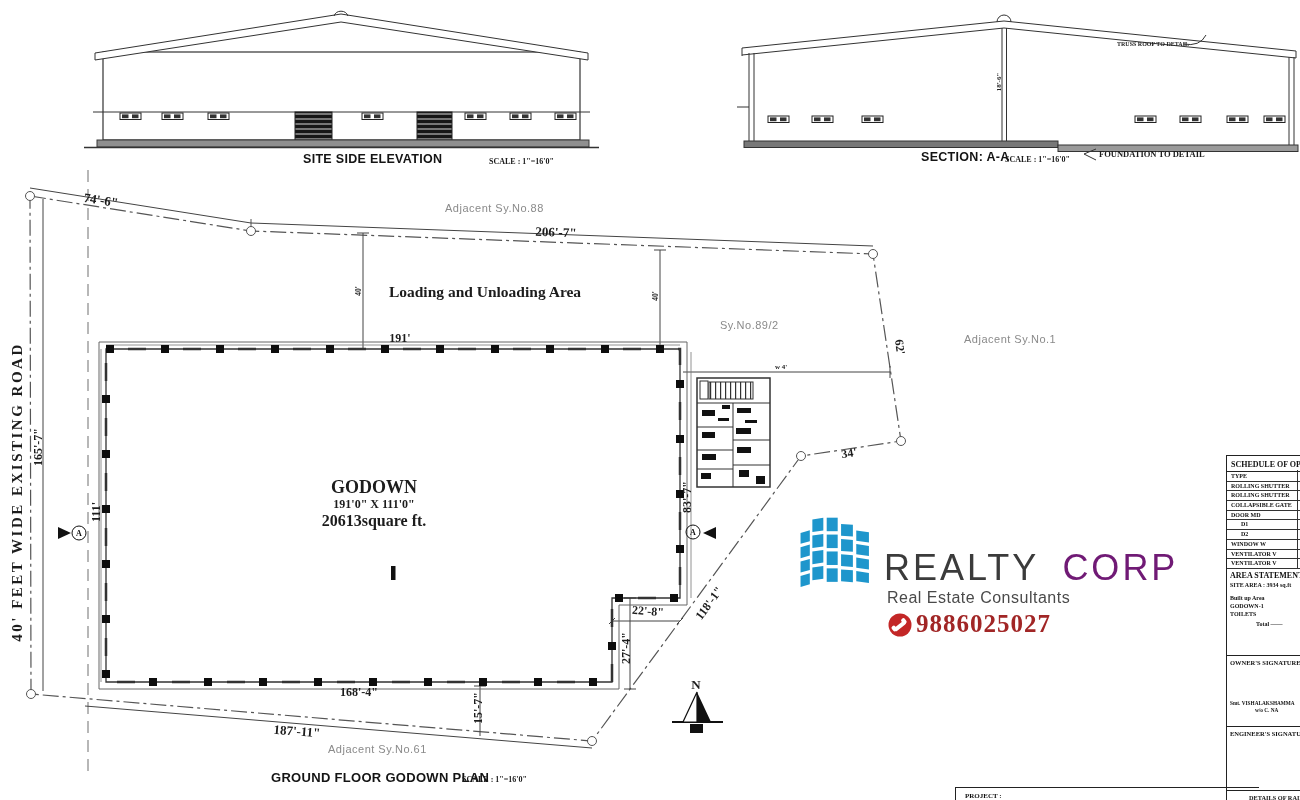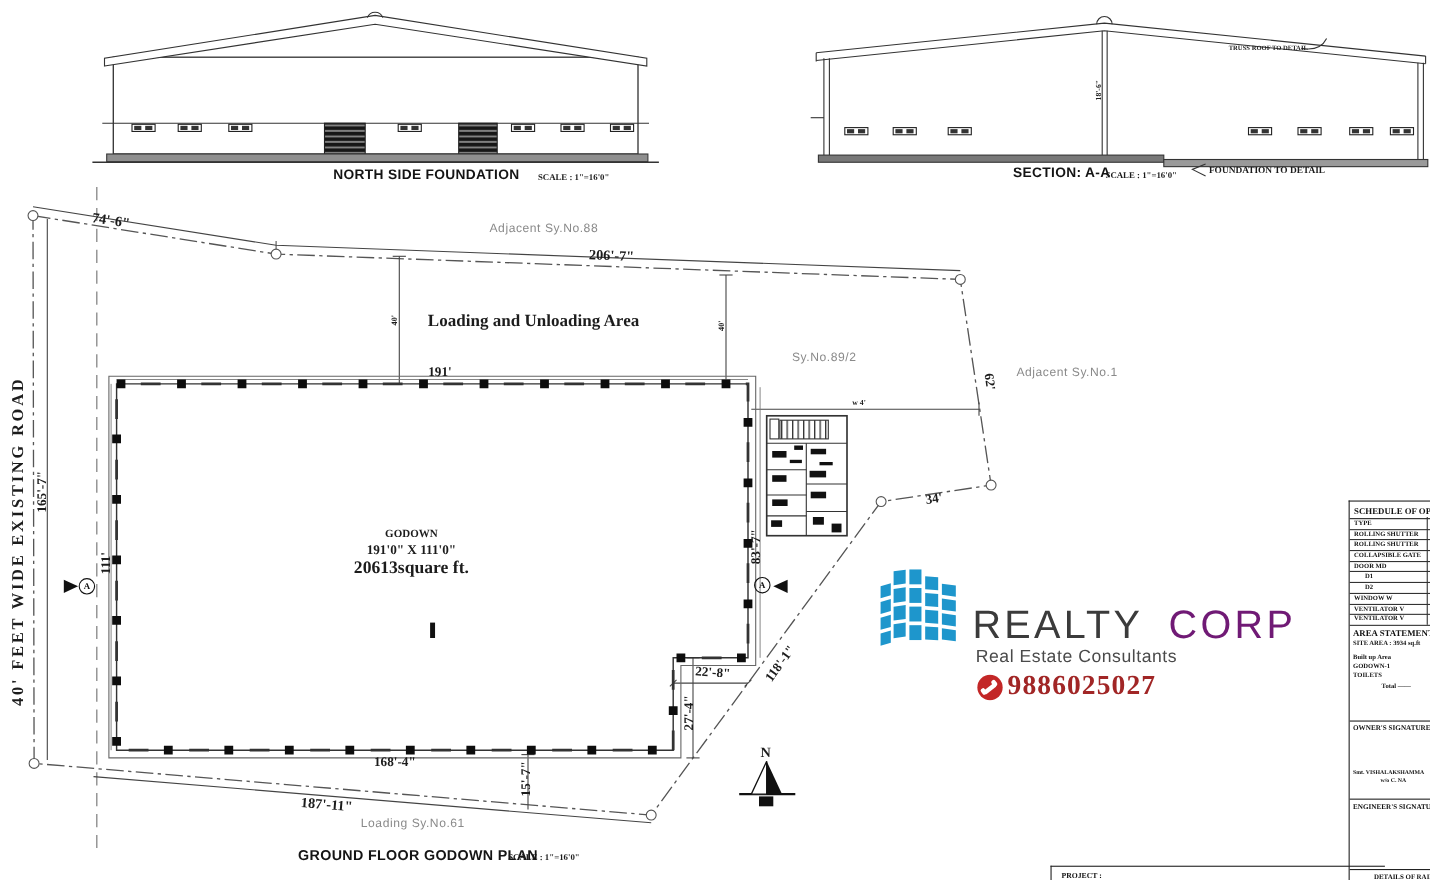--- a/index.html
+++ b/index.html
@@ -225,21 +225,21 @@
   <g>
     <line x1="672" y1="722" x2="723" y2="722" stroke="#111" stroke-width="2"></line>
     <polygon points="697,692 683,722 697,722" fill="#fff" stroke="#111" stroke-width="1.2"></polygon>
     <polygon points="697,692 711,722 697,722" fill="#111"></polygon>
     <rect x="690" y="724" width="13" height="9" fill="#111"></rect>
   </g>
 
   <g stroke="#222"></g>
 </svg>
 
-<div class="lbl-l t-title" style="left:303px;top:153px;">NORTH SIDE FOUNDATION</div>
+<div class="lbl-l t-title" style="left:303px;top:153px;">SITE SIDE ELEVATION</div>
 <div class="lbl-l t-scale" style="left:489px;top:158px;">SCALE : 1"=16'0"</div>
 
 <div class="lbl-l t-title" style="left:921px;top:151px;">SECTION: A-A</div>
 <div class="lbl-l t-scale" style="left:1005px;top:156px;">SCALE : 1"=16'0"</div>
 <div class="lbl-l" style="left:1117px;top:41px;font-size:6px;">TRUSS ROOF TO DETAIL</div>
 <div class="lbl-l" style="left:1099px;top:150px;font-size:8.5px;">FOUNDATION TO DETAIL</div>
 <div class="lbl" style="left:999px;top:82px;font-size:7px;transform:translate(-50%,-50%) rotate(-90deg);">18'-6"</div>
 
 <div class="lbl-l gray" style="left:445px;top:203px;font-size:11px;">Adjacent  Sy.No.88</div>
 <div class="lbl" style="left:556px;top:232px;font-size:13px;transform:translate(-50%,-50%) rotate(2deg);">206'-7"</div>
@@ -247,40 +247,40 @@
 
 <div class="lbl" style="left:17px;top:492px;font-size:15px;letter-spacing:2.5px;transform:translate(-50%,-50%) rotate(-90deg);">40'  FEET  WIDE  EXISTING ROAD</div>
 <div class="lbl" style="left:38px;top:447px;font-size:12px;transform:translate(-50%,-50%) rotate(-90deg);">165'-7"</div>
 
 <div class="lbl" style="left:485px;top:292px;font-size:15.5px;">Loading and Unloading Area</div>
 <div class="lbl" style="left:359px;top:291px;font-size:7.5px;transform:translate(-50%,-50%) rotate(-90deg);">40'</div>
 <div class="lbl" style="left:656px;top:296px;font-size:7.5px;transform:translate(-50%,-50%) rotate(-90deg);">40'</div>
 <div class="lbl" style="left:400px;top:338px;font-size:12px;">191'</div>
 
 <div class="lbl-l gray" style="left:720px;top:320px;font-size:11px;">Sy.No.89/2</div>
-<div class="lbl-l gray" style="left:924px;top:334px;font-size:11px;">Adjacent  Sy.No.1</div>
+<div class="lbl-l gray" style="left:964px;top:334px;font-size:11px;">Adjacent  Sy.No.1</div>
 <div class="lbl" style="left:900px;top:347px;font-size:12px;transform:translate(-50%,-50%) rotate(82deg);">62'</div>
 
 <div class="lbl" style="left:374px;top:503px;text-align:center;">
-  <div style="font-size:10px;">GODOWN</div>
+  <div style="font-size:18px;">GODOWN</div>
   <div style="font-size:12px;margin-top:2px;">191'0" X 111'0"</div>
   <div style="font-size:16px;margin-top:3px;">20613square ft.</div>
 </div>
 
 <div class="lbl" style="left:96px;top:512px;font-size:12px;transform:translate(-50%,-50%) rotate(-90deg);">111'</div>
 <div class="lbl" style="left:687px;top:497px;font-size:12px;transform:translate(-50%,-50%) rotate(-90deg);">83'-7"</div>
 <div class="lbl" style="left:849px;top:453px;font-size:12px;transform:translate(-50%,-50%) rotate(-9deg);">34'</div>
 <div class="lbl" style="left:781px;top:367px;font-size:7px;">w 4'</div>
 <div class="lbl" style="left:709px;top:603px;font-size:12px;transform:translate(-50%,-50%) rotate(-54deg);">118'-1"</div>
 <div class="lbl" style="left:648px;top:611px;font-size:12px;transform:translate(-50%,-50%) rotate(4deg);">22'-8"</div>
 <div class="lbl" style="left:626px;top:648px;font-size:12px;transform:translate(-50%,-50%) rotate(-90deg);">27'-4"</div>
 <div class="lbl" style="left:478px;top:708px;font-size:12px;transform:translate(-50%,-50%) rotate(-90deg);">15'-7"</div>
 <div class="lbl" style="left:359px;top:692px;font-size:12px;">168'-4"</div>
 <div class="lbl" style="left:297px;top:731px;font-size:13px;transform:translate(-50%,-50%) rotate(4.5deg);">187'-11"</div>
-<div class="lbl-l gray" style="left:328px;top:744px;font-size:11px;">Loading  Sy.No.61</div>
+<div class="lbl-l gray" style="left:328px;top:744px;font-size:11px;">Adjacent  Sy.No.61</div>
 
 <div class="lbl-l t-title" style="left:271px;top:771px;font-size:13px;">GROUND FLOOR GODOWN PLAN</div>
 <div class="lbl-l t-scale" style="left:462px;top:776px;">SCALE : 1"=16'0"</div>
 
 <div class="lbl" style="left:696px;top:684px;font-size:13px;">N</div>
 <div class="amark" style="left:79px;top:533px;">A</div>
 <div class="amark" style="left:693px;top:532px;">A</div>
 
 <svg style="left:800px;top:516px;position:absolute;" width="72" height="76" viewBox="0 0 84 90">
   <g fill="#1e96cc">

